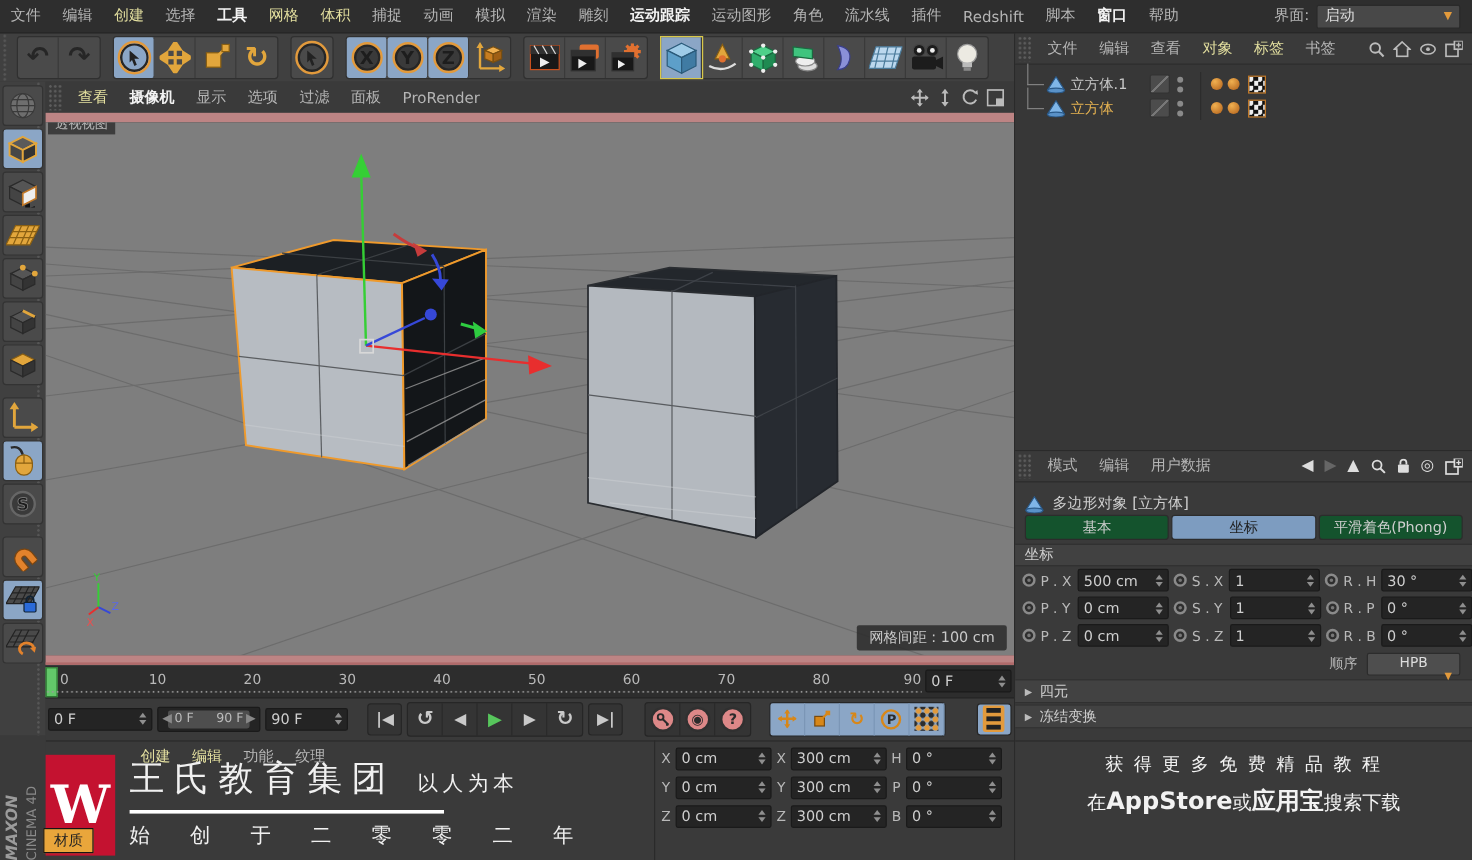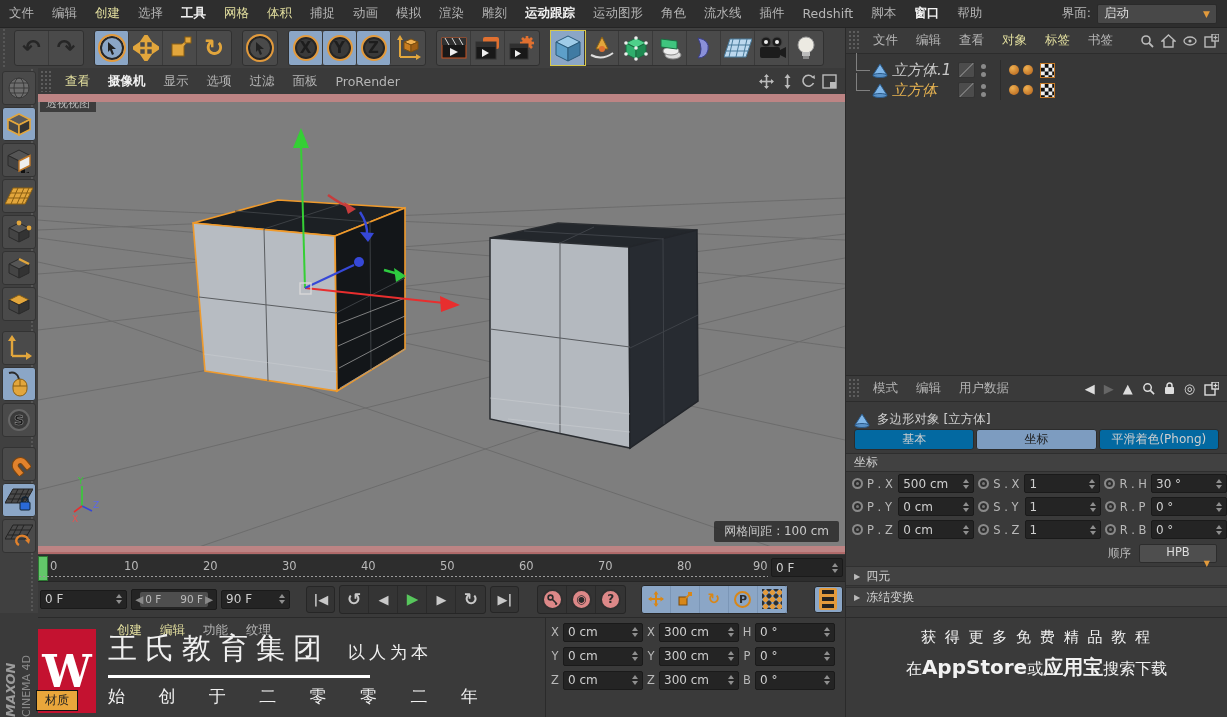--- a/index.html
+++ b/index.html
@@ -110,36 +110,36 @@
   
   .rpanel { position:absolute; left:845px; top:28px; width:382px; height:689px; background:#383838;
             border-left:1px solid #2a2a2a; }
   .pmenu { height:26px; display:flex; align-items:center; background:#3a3a3a; border-bottom:1px solid #2c2c2c;
            font-size:12.5px; }
   .pmenu .icons { margin-left:auto; display:flex; align-items:center; gap:7px; padding-right:8px; }
   .omtree { position:relative; height:321px; background:#373737; }
   .obj-row { position:absolute; left:6px; display:flex; align-items:center; height:20px; width:370px; }
   .tree-elbow { width:14px; height:18px; border-left:1px solid #808080; border-bottom:1px solid #808080;
                 margin:-8px 2px 8px 4px; }
-  .objname { margin-left:4px; width:64px; font-size:15px; color:#c9c9c9;font-style:italic; }
+  .objname { margin-left:4px; width:64px; font-size:12px; color:#c9c9c9; }
   .objname.sel { color:#e7b351; }
   .vis-box { width:17px; height:16px; background:#4c4c4c; border:1px solid #333; border-radius:2px; margin-left:2px;
              background-image:linear-gradient(135deg, transparent 45%, #777 45%, #777 55%, transparent 55%); }
   .visdots { display:flex; flex-direction:column; gap:3px; margin:0 6px; }
   .visdots i { width:5px; height:5px; border-radius:50%; background:#8a8a8a; }
   .omsep { width:1px; align-self:stretch; background:#2c2c2c; margin:0 8px; }
   .tagdot { width:10px; height:10px; border-radius:50%; background:radial-gradient(circle at 35% 30%, #f0b050, #b05f1a); margin-right:4px; }
   .textag { width:15px; height:15px; border:1.5px solid #c07828; margin-left:3px;
             background:repeating-conic-gradient(#111 0% 25%, #eee 0% 50%); background-size:7.5px 7.5px; }
 
   
   .amgr { border-top:1px solid #2a2a2a; background:#3a3a3a; height:242px; }
   .amtitle { display:flex; align-items:flex-end; gap:7px; height:26px; padding-left:8px; font-size:12.5px; color:#cfcfcf; }
   .tabs { display:flex; gap:2px; padding:1px 8px 3px 8px; }
-  .tab { flex:1; height:21px; background:#0369a1; border:1px solid #2c2c2c; border-radius:3px;
+  .tab { flex:1; height:21px; background:#14532d; border:1px solid #2c2c2c; border-radius:3px;
          display:flex; align-items:center; justify-content:center; color:#cfcfcf; font-size:12px; }
   .tab.active { background:#7d9cc0; color:#1e1e1e; }
   .sechdr { height:19px; background:#414141; border-top:1px solid #2e2e2e; border-bottom:1px solid #2e2e2e;
             display:flex; align-items:center; padding-left:8px; color:#cfcfcf; font-size:12px; }
   .arow { display:flex; align-items:center; height:23px; padding-left:6px; gap:4px; }
   .arow .lab { color:#b9b9b9; font-size:11.5px; width:28px; white-space:nowrap; }
   .arow .fld { width:78px; }
   .orderrow { display:flex; align-items:center; justify-content:flex-end; height:24px; padding-right:10px; gap:8px; }
   .dd { width:78px; height:19px; background:#4e4e4e; border:1px solid #2c2c2c; border-radius:2px;
         display:flex; align-items:center; padding:0 6px; color:#ddd; font-size:11.5px;flex-direction:column; }

